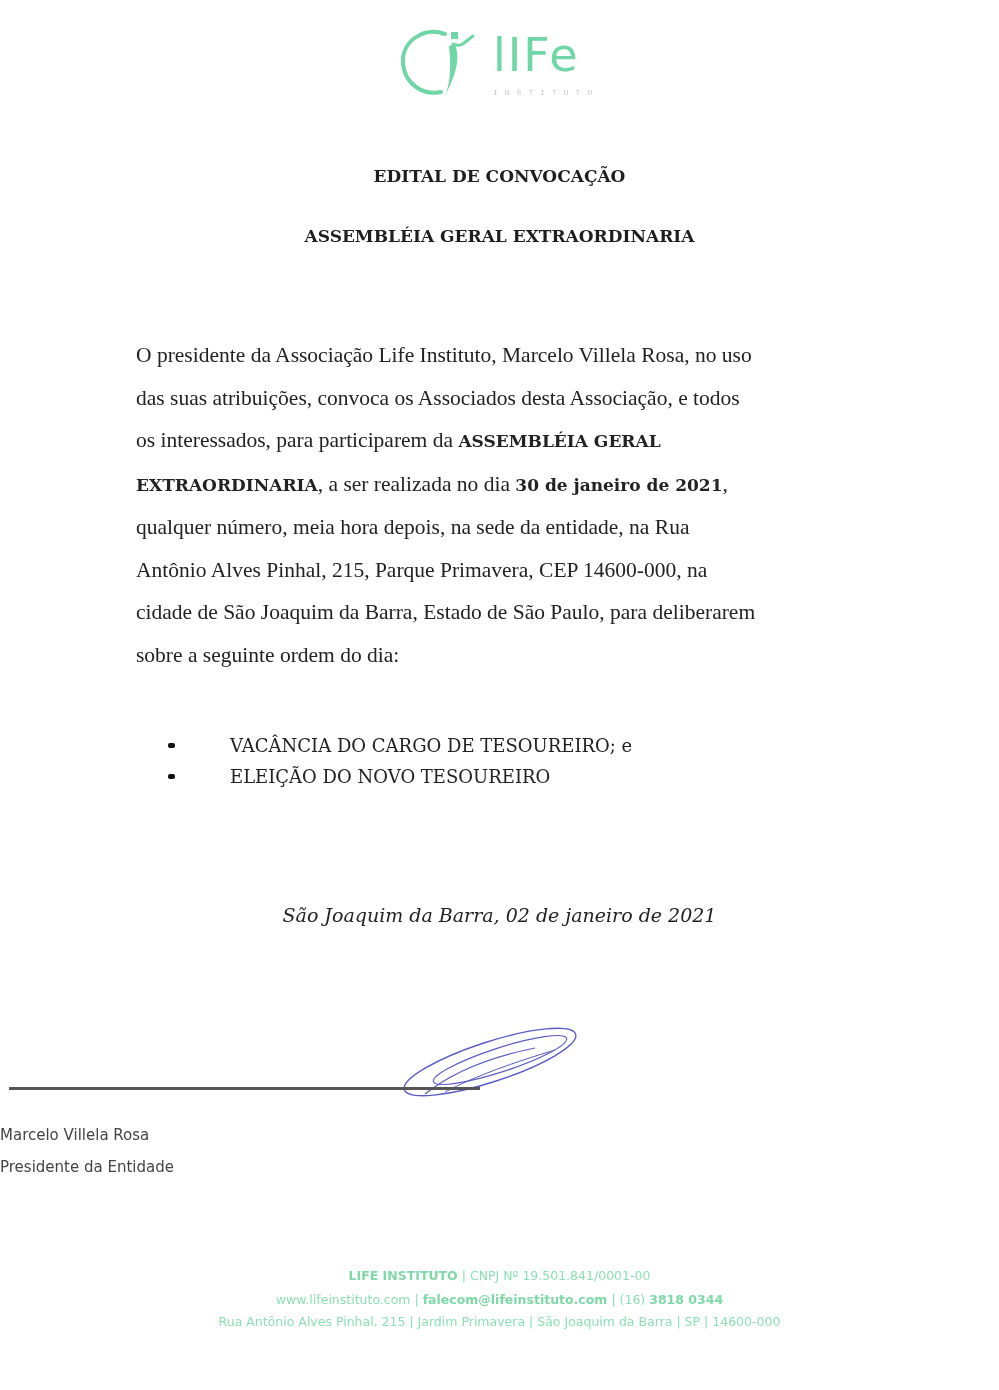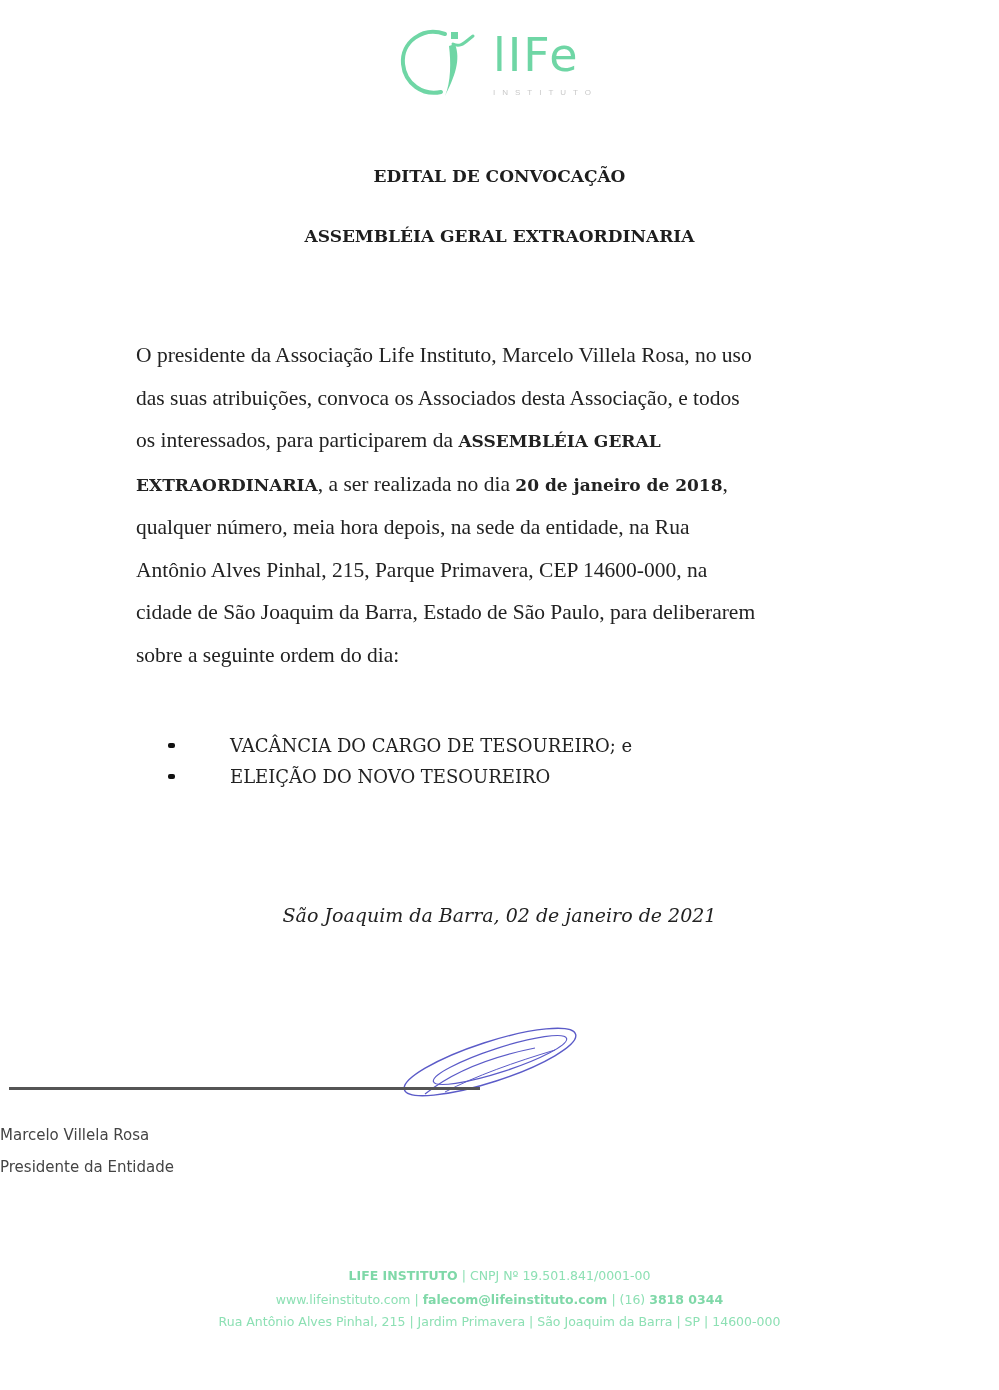--- a/index.html
+++ b/index.html
@@ -2,21 +2,21 @@
 <html><head>
   <meta charset="utf-8">
   <style>
     html, body { margin: 0; padding: 0; background: #ffffff; }
     body { width: 999px; height: 1390px; position: relative; overflow: hidden; color: #222; }
     .page { position: absolute; left: 0; top: 0; width: 999px; height: 1390px; background: #fff; }
 
     .logo { position: absolute; left: 393px; top: 22px; width: 220px; height: 80px; }
     .logo svg { position: absolute; left: 0; top: 0; }
     .logo-word { position: absolute; left: 100px; top: 10px; font-family: "DejaVu Sans", sans-serif; font-size: 46px; color: #6fd6a5; letter-spacing: 2px; line-height: 46px; }
-    .logo-sub { position: absolute; left: 100px; top: 66px; font-family: Liberation Sans, sans-serif; font-size: 8px; color: #c9c9c9; letter-spacing: 7px; }
+    .logo-sub { position: absolute; left: 100px; top: 66px; font-family: Liberation Mono, monospace; font-size: 8px; color: #c9c9c9; letter-spacing: 7px; }
 
     .title { position: absolute; left: 0; width: 999px; text-align: center; font-family: "DejaVu Serif", serif; font-weight: bold; font-size: 17px; color: #1e1e1e; }
     .title-1 { top: 166px; }
     .title-2 { top: 226px; }
 
     .body-text { position: absolute; left: 136px; top: 334px; width: 730px; font-family: "Liberation Serif", serif; font-size: 21.5px; line-height: 42.5px; color: #222; }
     .body-text .line { display: block; white-space: nowrap; }
     .body-text b { font-family: "DejaVu Serif", serif; font-size: 17px; }
 
     .agenda { position: absolute; left: 168px; top: 730px; font-family: "DejaVu Serif", serif; font-size: 18px; line-height: 31px; color: #222; }
@@ -54,21 +54,21 @@
     <span class="logo-sub">INSTITUTO</span>
   </div>
 
   <div class="title title-1">EDITAL DE CONVOCAÇÃO</div>
   <div class="title title-2">ASSEMBLÉIA GERAL EXTRAORDINARIA</div>
 
   <div class="body-text" id="body-text">
       <span class="line"><span>O presidente da Associação Life Instituto, Marcelo Villela Rosa, no uso</span></span>
       <span class="line"><span>das suas atribuições, convoca os Associados desta Associação, e todos</span></span>
       <span class="line"><span>os interessados, para participarem da </span><b>ASSEMBLÉIA GERAL</b></span>
-      <span class="line"><b>EXTRAORDINARIA</b><span>, a ser realizada no dia </span><b>20 de janeiro de 2018</b><span>,</span></span>
+      <span class="line"><b>EXTRAORDINARIA</b><span>, a ser realizada no dia </span><b>30 de janeiro de 2021</b><span>,</span></span>
       <span class="line"><span>qualquer número, meia hora depois, na sede da entidade, na Rua</span></span>
       <span class="line"><span>Antônio Alves Pinhal, 215, Parque Primavera, CEP 14600-000, na</span></span>
       <span class="line"><span>cidade de São Joaquim da Barra, Estado de São Paulo, para deliberarem</span></span>
       <span class="line"><span>sobre a seguinte ordem do dia:</span></span>
     </div>
 
   <div class="agenda">
     <div class="agenda-item">
       <span class="bullet"></span>
       <span>VACÂNCIA DO CARGO DE TESOUREIRO; e</span>

